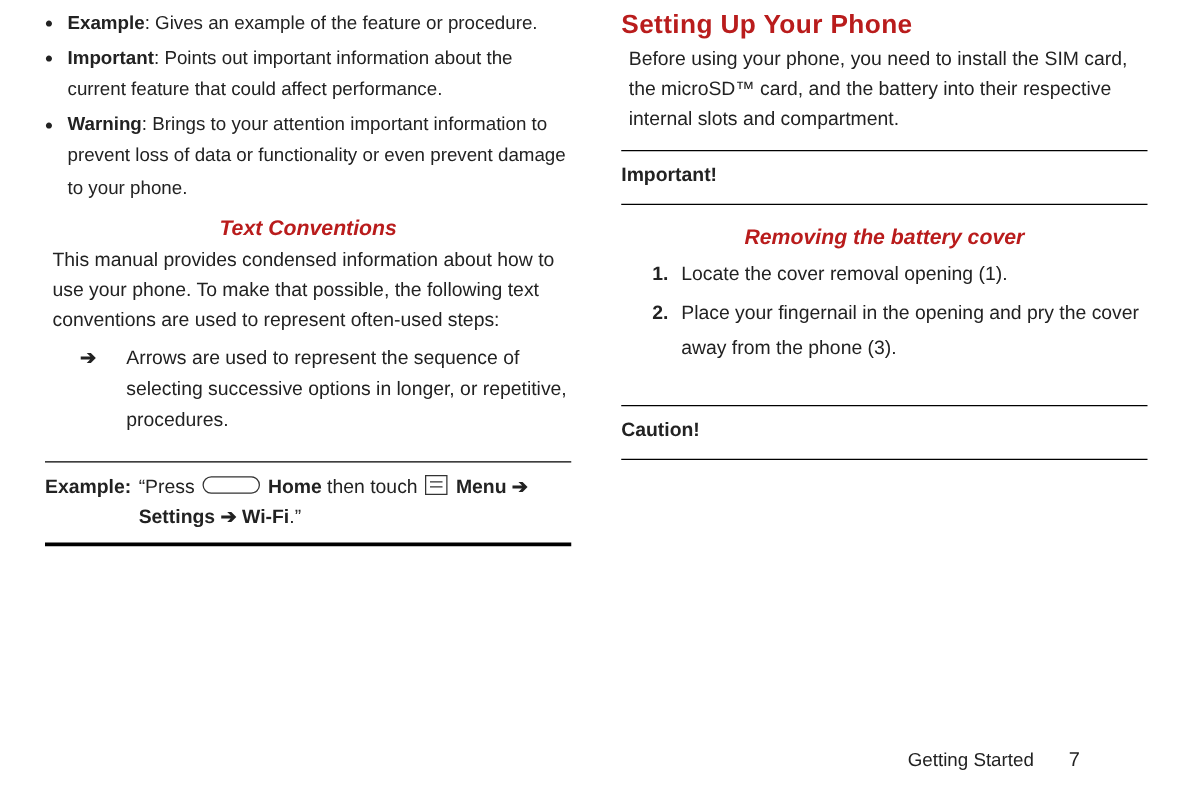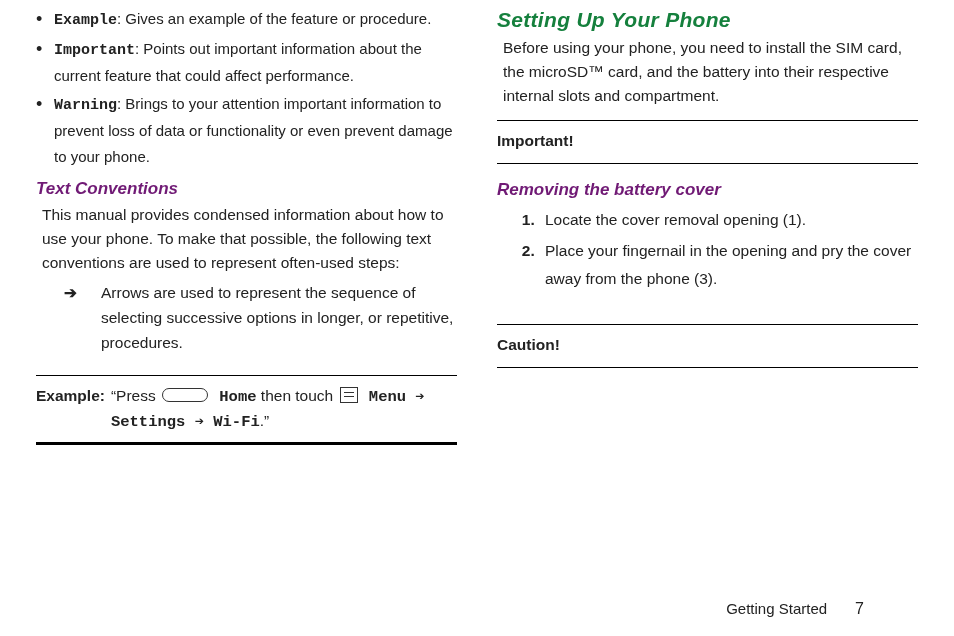--- a/index.html
+++ b/index.html
@@ -37,36 +37,36 @@
     font-stretch: condensed;
   }
   ul.bullets > li::before {
     content: "•";
     position: absolute;
     left: 0;
     top: 0;
     font-size: 18px;
     line-height: 1.5;
   }
-  .b { font-weight: bold; font-family: Liberation Mono, monospace; }
+  .b { font-weight: bold; }
   h3.blue-italic {
-    color: #701a75;
+    color: #b91c1c;
     font-style: italic;
     font-weight: bold;
     font-size: 17px;
     margin: 10px 0 4px 0;
     font-stretch: condensed;
+    text-align: center;
   }
   h2.section {
-    color: #15803d;
+    color: #b91c1c;
     font-weight: 900;
     font-size: 21px;
     margin: 2px 0 4px 0;
     letter-spacing: 0.3px;
-    font-style: italic;
   }
   p.body {
     font-size: 15.5px;
     line-height: 1.55;
     margin: 0 0 6px 0;
     font-stretch: condensed;
     padding-left: 6px;
   }
   .indent-row {
     display: flex;

